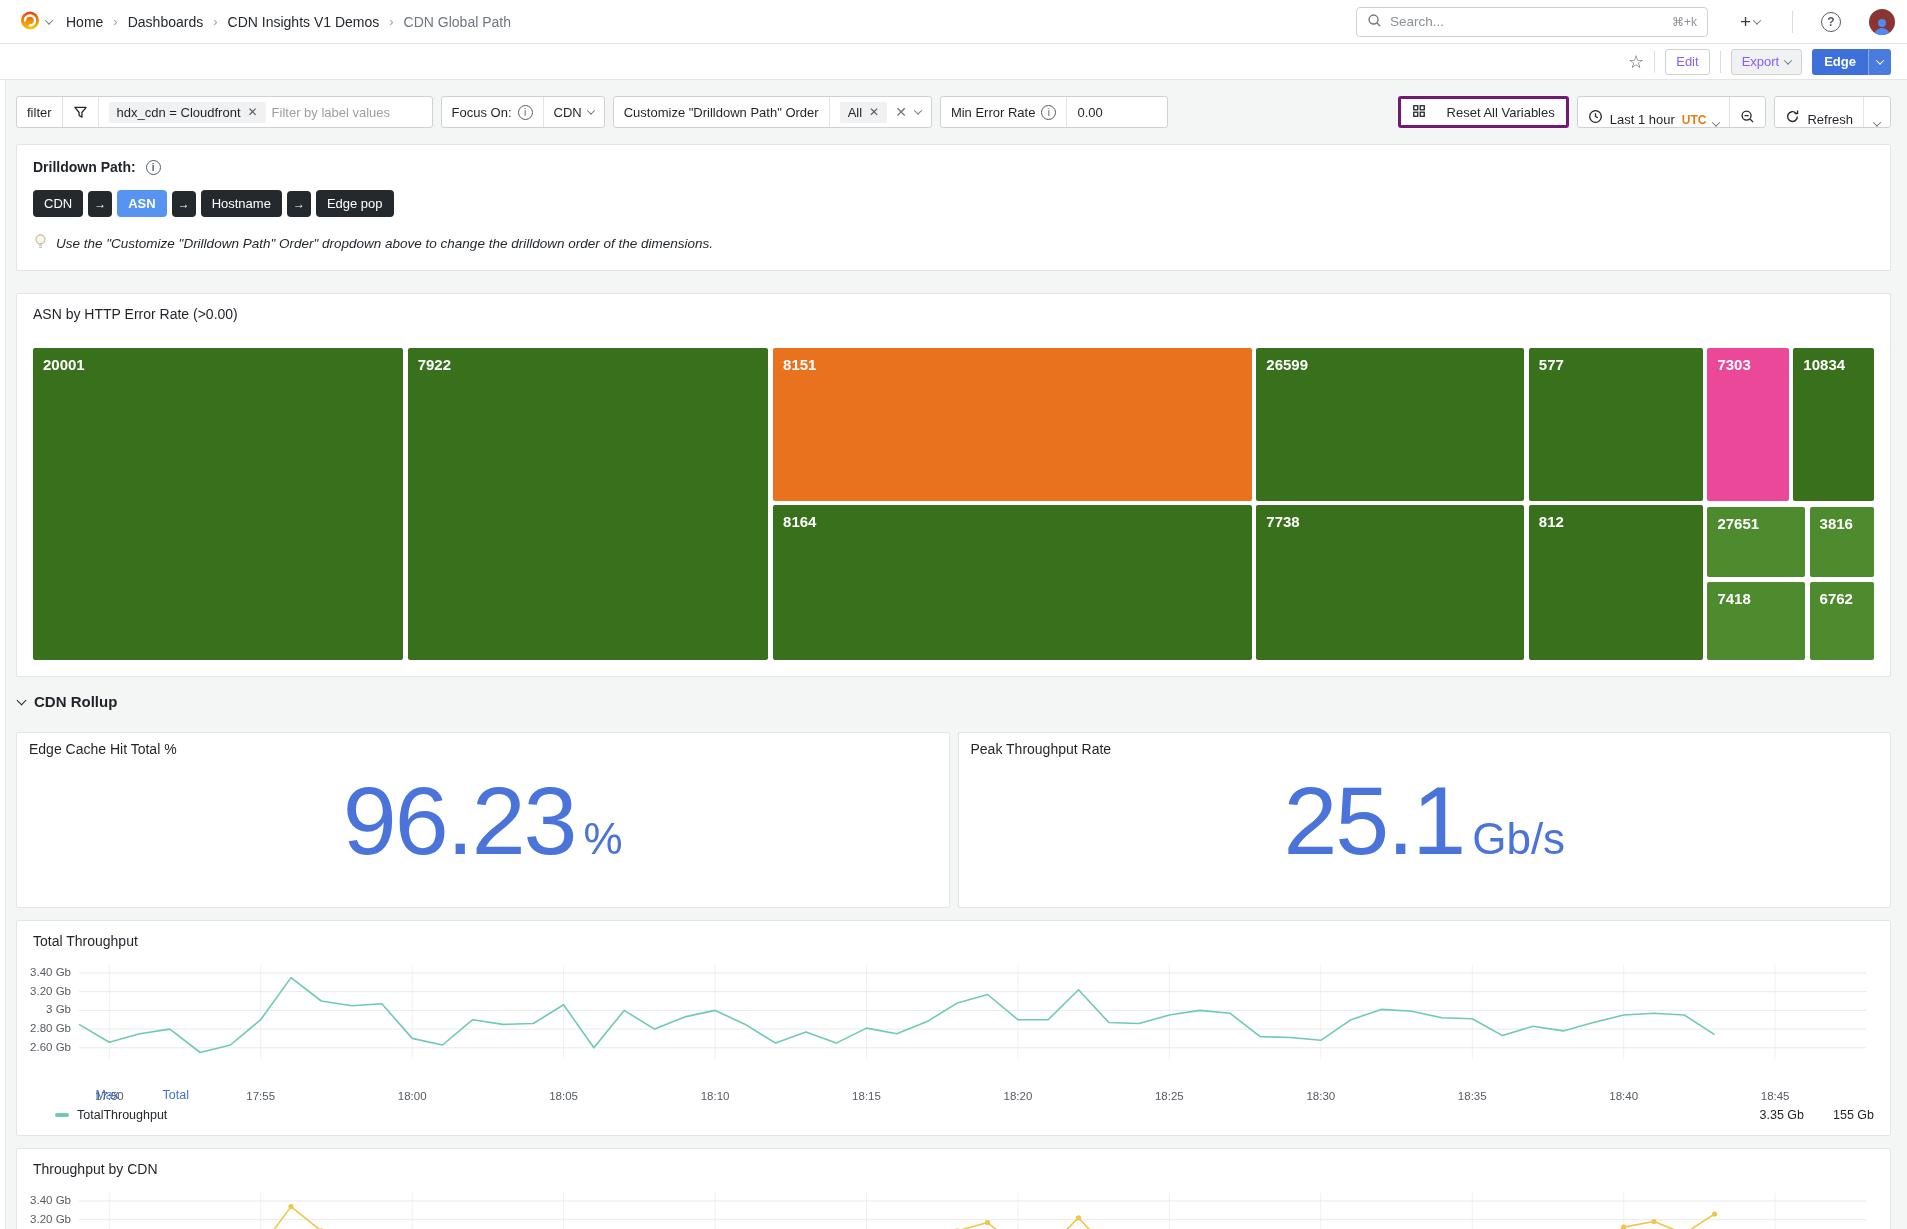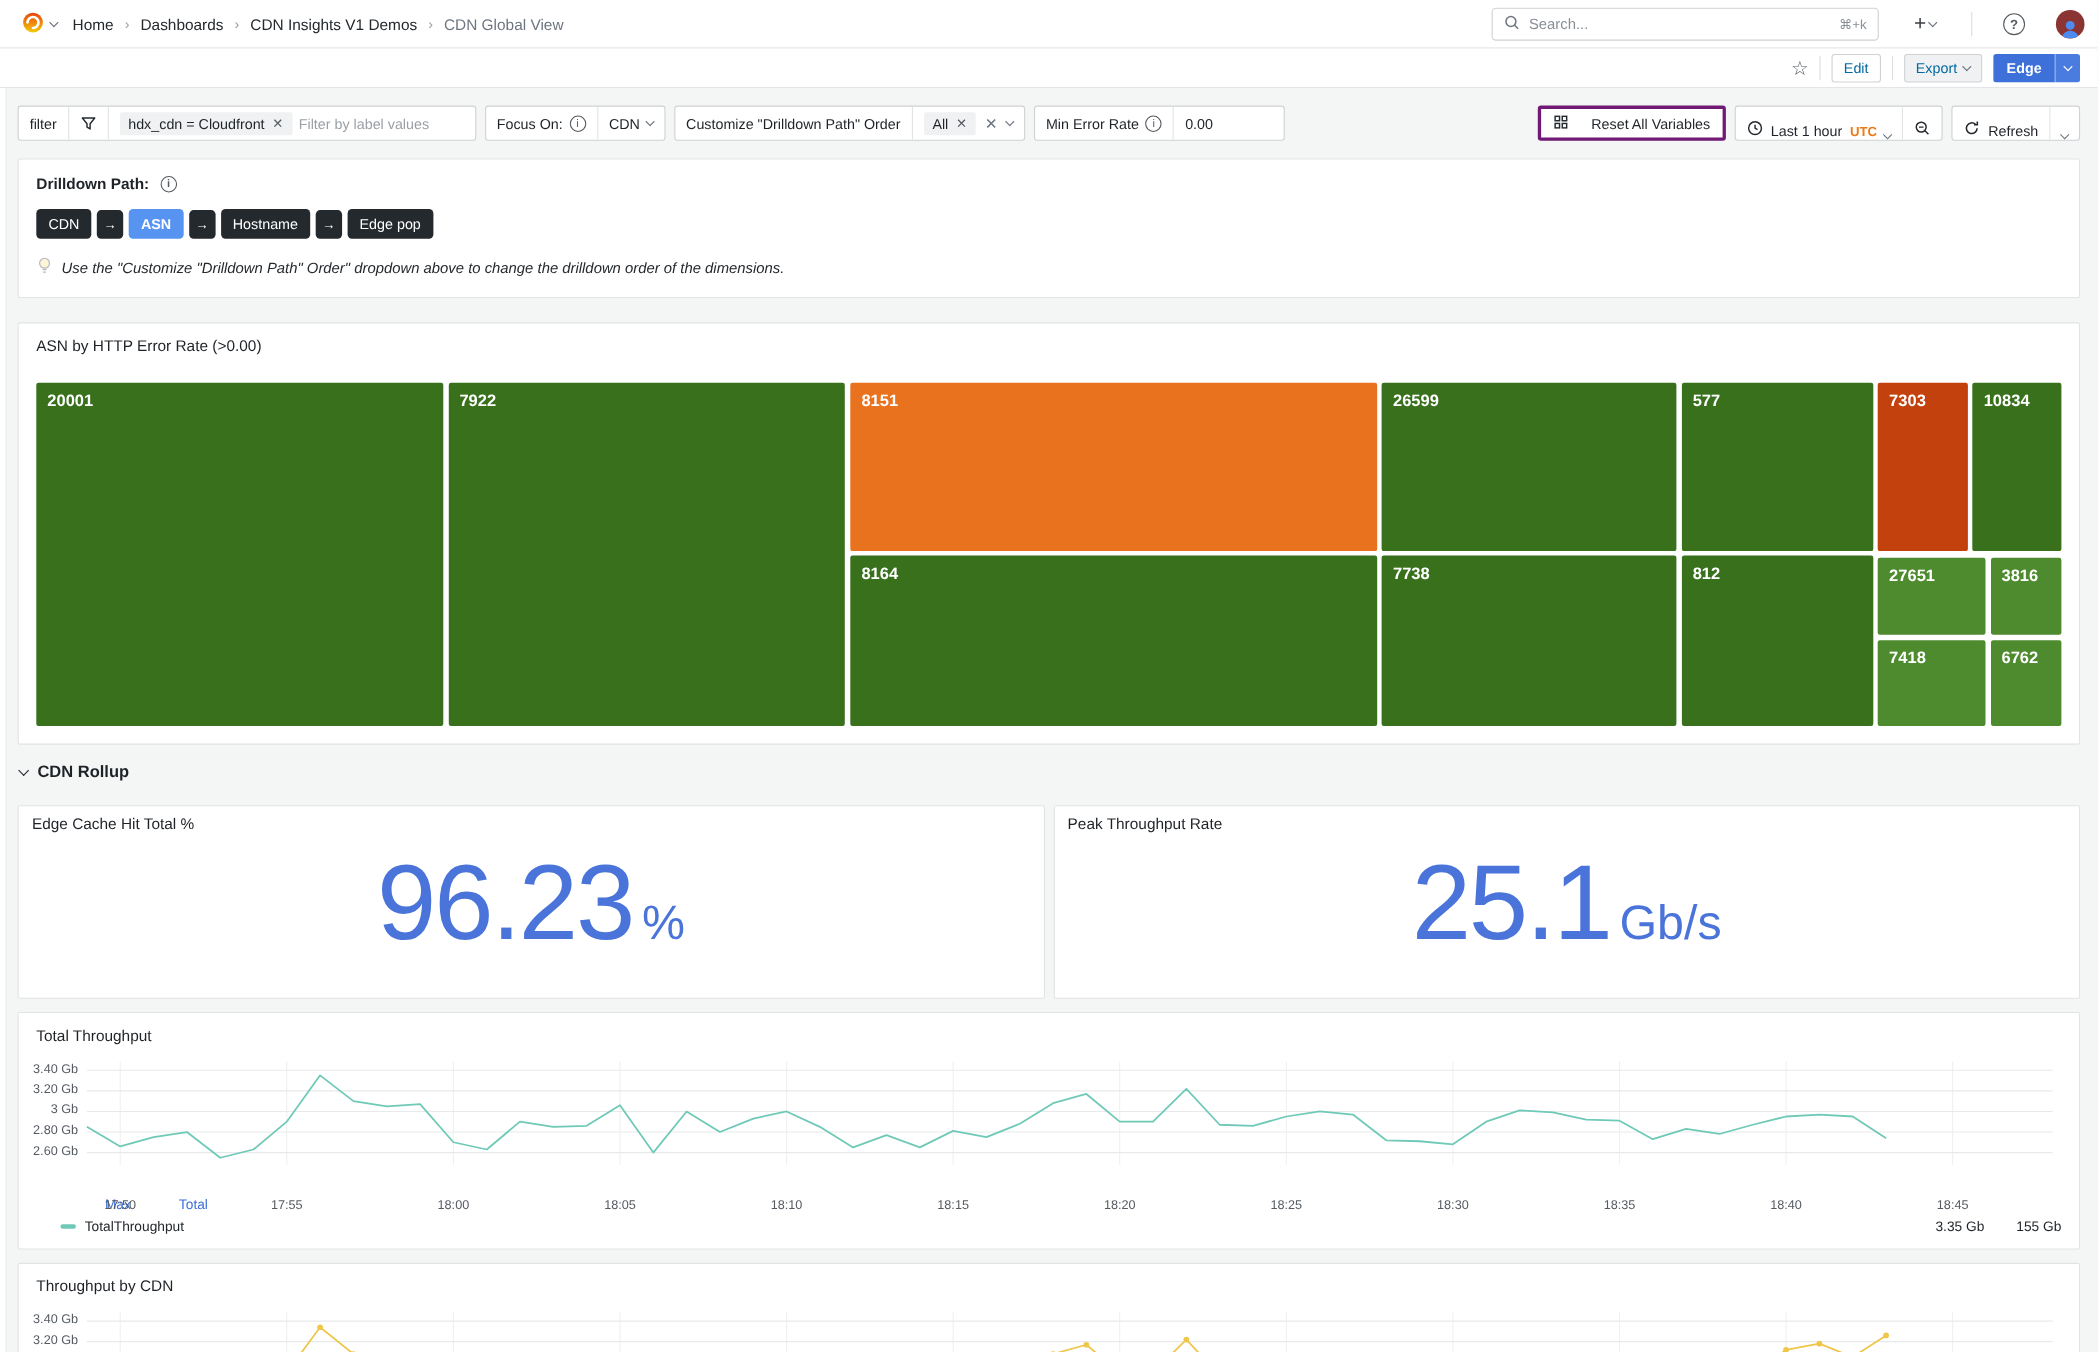--- a/index.html
+++ b/index.html
@@ -25,21 +25,21 @@
   .icon-btn{display:flex;align-items:center;gap:3px;color:#3a3f45;cursor:pointer;padding:3px 4px;border-radius:3px;}
   .vdiv{width:1px;height:22px;background:#dcdde0;}
   .help-circle{width:20px;height:20px;border:1.4px solid #555b62;border-radius:50%;
     display:flex;align-items:center;justify-content:center;font-size:12px;color:#555b62;font-weight:700;}
   .avatar{width:26px;height:26px;border-radius:50%;background:#8b3434;display:flex;align-items:flex-end;justify-content:center;overflow:hidden;}
   
   .subnav{height:36px;background:#fff;border-bottom:1px solid #e4e5e6;display:flex;align-items:center;
     justify-content:flex-end;gap:10px;padding:0 16px;position:relative;z-index:9;}
   .star{font-size:18px;color:#555b62;cursor:pointer;line-height:1;}
   .btn{height:26px;display:inline-flex;align-items:center;gap:6px;padding:0 10px;border:1px solid #d0d1d3;
-    border-radius:3px;background:#fff;font-size:13px;color:#0369a1;cursor:pointer;white-space:nowrap;}
+    border-radius:3px;background:#fff;font-size:13px;color:#8b5cf6;cursor:pointer;white-space:nowrap;}
   .btn.subtle{background:#f0f1f2;}
   .share-group{display:flex;height:26px;border-radius:3px;overflow:hidden;cursor:pointer;}
   .share-main{background:#3d71d9;color:#fff;font-size:13px;font-weight:600;display:flex;align-items:center;padding:0 12px;}
   .share-caret{background:#4a7bde;border-left:1px solid rgba(255,255,255,.35);display:flex;align-items:center;padding:0 8px;}
   .chev{display:inline-block;width:6px;height:6px;border-right:1.6px solid #6e7680;border-bottom:1.6px solid #6e7680;
     transform:rotate(45deg) translate(-1px,-1px);}
   .chev.white{border-color:#fff;}
   
   .main{padding:16px;position:relative;}
   .edge-strip{position:absolute;left:0;top:80px;width:6px;height:1149px;background:#fff;border-right:1px solid #e7e8e9;}
@@ -121,21 +121,21 @@
     </span>
     <span class="chev"></span>
   </div>
   <nav class="crumbs" id="crumbs">
       <span class="crumb">Home</span>
       <span class="crumb-sep">›</span>
       <span class="crumb">Dashboards</span>
       <span class="crumb-sep">›</span>
       <span class="crumb">CDN Insights V1 Demos</span>
       <span class="crumb-sep">›</span>
-      <span class="crumb last">CDN Global View</span>
+      <span class="crumb last">CDN Global Path</span>
     </nav>
   <div class="topnav-right">
     <div class="searchbox">
       <span>
         <svg width="15" height="15" viewBox="0 0 16 16">
             <circle cx="7" cy="7" r="4.8" fill="none" stroke="#6e7680" stroke-width="1.5"></circle>
             <path d="M10.6 10.6 14 14" stroke="#6e7680" stroke-width="1.5"></path>
           </svg>
       </span>
       <input placeholder="Search..." style="">
@@ -326,21 +326,21 @@
         </div>
         <div class="tm-block" style="left: 66.45%; top: 50.3%; width: 14.55%; height: 49.7%; background: rgb(56, 112, 28);">
           <span class="tm-label">7738</span>
         </div>
         <div class="tm-block" style="left: 81.25%; top: 0%; width: 9.45%; height: 49%; background: rgb(56, 112, 28);">
           <span class="tm-label">577</span>
         </div>
         <div class="tm-block" style="left: 81.25%; top: 50.3%; width: 9.45%; height: 49.7%; background: rgb(56, 112, 28);">
           <span class="tm-label">812</span>
         </div>
-        <div class="tm-block" style="left: 90.95%; top: 0%; width: 4.45%; height: 49%; background: #c2410c;">
+        <div class="tm-block" style="left: 90.95%; top: 0%; width: 4.45%; height: 49%; background: #ec4899;">
           <span class="tm-label">7303</span>
         </div>
         <div class="tm-block" style="left: 95.62%; top: 0%; width: 4.38%; height: 49%; background: rgb(56, 112, 28);">
           <span class="tm-label">10834</span>
         </div>
         <div class="tm-block" style="left: 90.95%; top: 51%; width: 5.3%; height: 22.3%; background: rgb(78, 138, 46);">
           <span class="tm-label">27651</span>
         </div>
         <div class="tm-block" style="left: 96.5%; top: 51%; width: 3.5%; height: 22.3%; background: rgb(78, 138, 46);">
           <span class="tm-label">3816</span>

